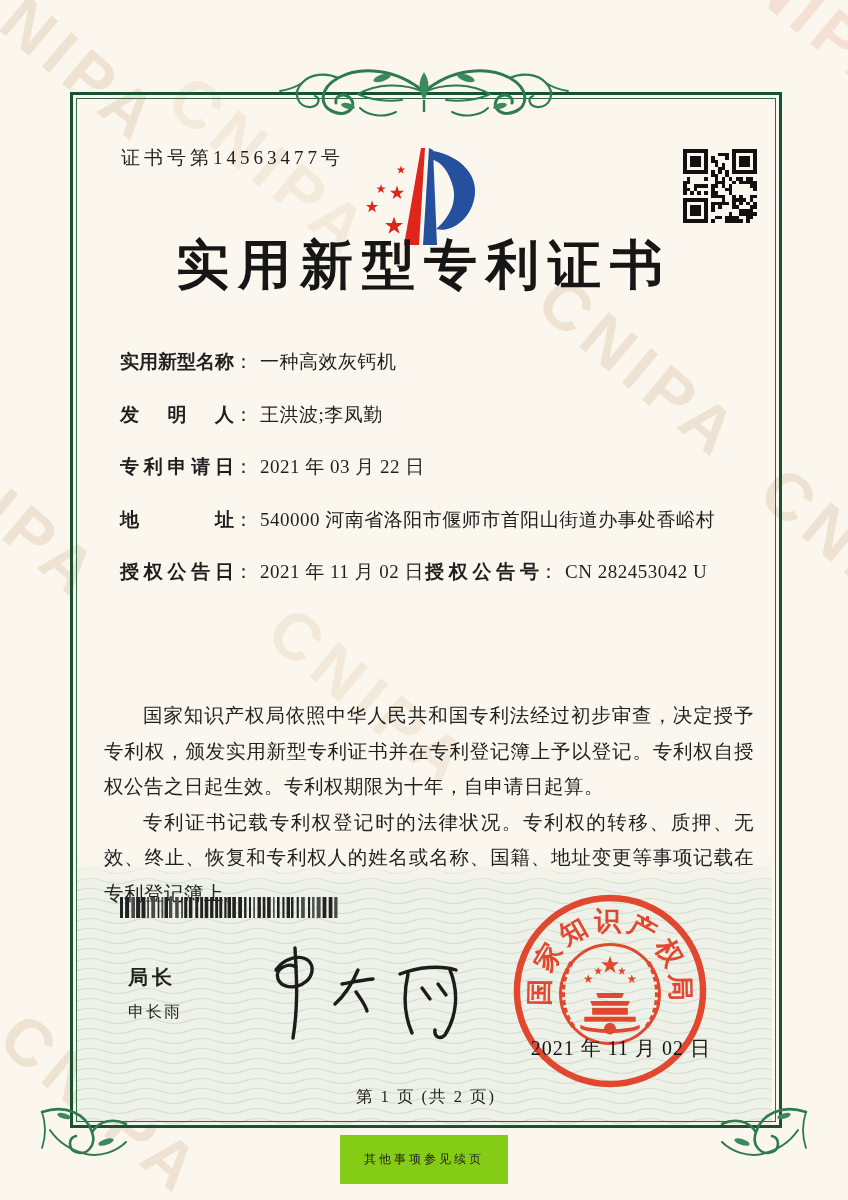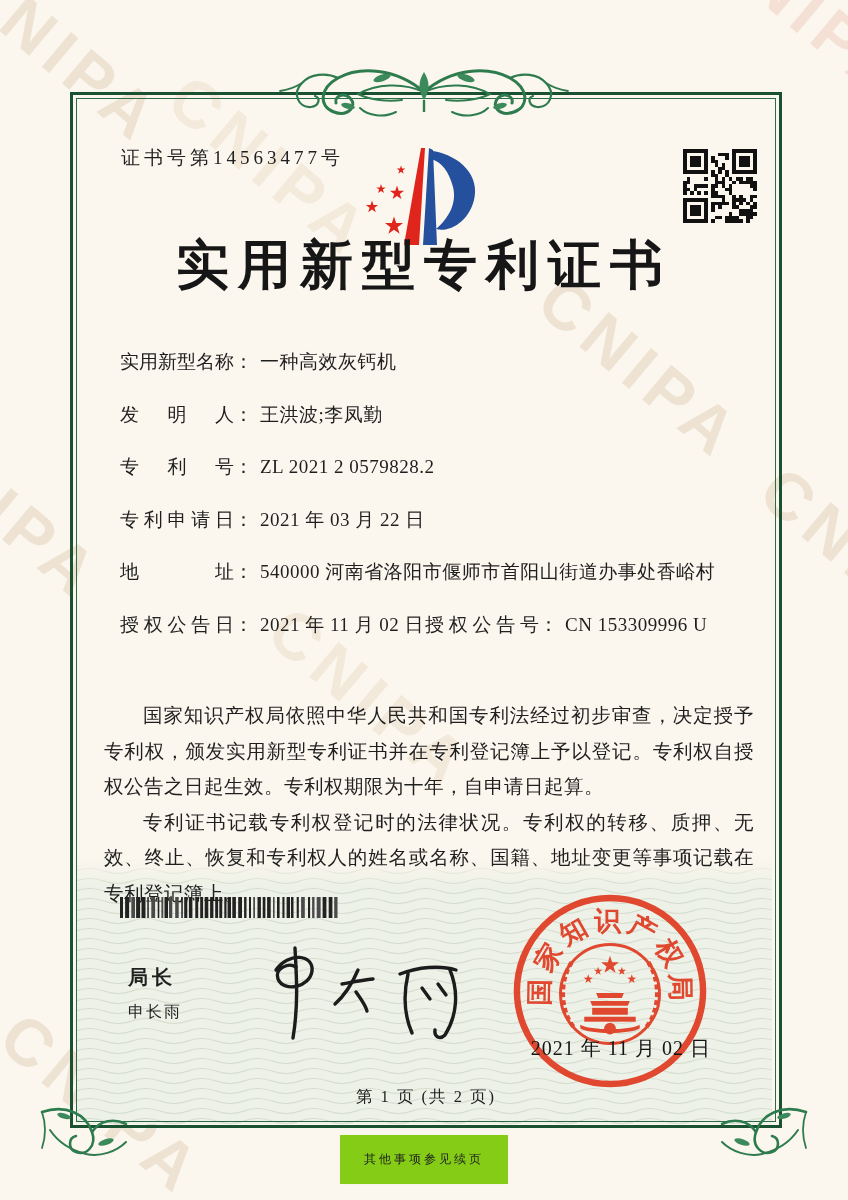--- a/index.html
+++ b/index.html
@@ -39,20 +39,21 @@
   .title{
     position:absolute;left:0;top:230px;width:100%;text-align:center;
     font-size:53px;font-weight:bold;letter-spacing:9px;color:#161616;z-index:3;
   }
   
   .fields{position:absolute;left:120px;top:349px;width:620px;z-index:3;font-size:19px;}
   .field-row{height:52.5px;white-space:nowrap;}
   .flabel{
     display:inline-block;width:114px;text-align:justify;text-align-last:justify;
     vertical-align:top;
+    font-weight:bold;
   }
   .fcolon{display:inline-block;}
   .fvalue{margin-left:7px;letter-spacing:0.5px;}
   .grant-row{position:relative;height:52px;white-space:nowrap;}
   .grant-second{position:absolute;left:305px;top:0;}
   
   .body-text{
     position:absolute;left:104px;top:698px;width:650px;z-index:3;
     font-size:19.5px;line-height:35.5px;text-align:justify;
     letter-spacing:0.5px;
@@ -314,27 +315,26 @@
       <rect x="16" y="20" width="1" height="1" fill="#111"></rect>
       <rect x="18" y="20" width="1" height="1" fill="#111"></rect>
     </svg>
 
   <div class="title">实用新型专利证书</div>
 
   <div class="fields">
 
     <div class="field-row"><span class="flabel">实用新型名称</span><span class="fcolon">：</span><span class="fvalue">一种高效灰钙机</span></div>
       <div class="field-row"><span class="flabel">发明人</span><span class="fcolon">：</span><span class="fvalue">王洪波;李凤勤</span></div>
-      <div class="field-row"><span class="flabel">专利号</span><span class="fcolon">：</span><span class="fvalue">ZL 2021 2 0579828.2</span></div>
       <div class="field-row"><span class="flabel">专利申请日</span><span class="fcolon">：</span><span class="fvalue">2021 年 03 月 22 日</span></div>
       <div class="field-row"><span class="flabel">地址</span><span class="fcolon">：</span><span class="fvalue">540000 河南省洛阳市偃师市首阳山街道办事处香峪村</span></div>
       <div class="grant-row" id="grant-row">
       <span class="flabel">授权公告日</span><span class="fcolon">：</span><span class="fvalue">2021 年 11 月 02 日</span>
       <span class="grant-second">
-        <span class="flabel">授权公告号</span><span class="fcolon">：</span><span class="fvalue">CN 153309996 U</span>
+        <span class="flabel">授权公告号</span><span class="fcolon">：</span><span class="fvalue">CN 282453042 U</span>
       </span>
     </div>
   </div>
 
   <div class="body-text" id="body-text">
       <p>国家知识产权局依照中华人民共和国专利法经过初步审查，决定授予专利权，颁发实用新型专利证书并在专利登记簿上予以登记。专利权自授权公告之日起生效。专利权期限为十年，自申请日起算。</p>
       <p>专利证书记载专利权登记时的法律状况。专利权的转移、质押、无效、终止、恢复和专利权人的姓名或名称、国籍、地址变更等事项记载在专利登记簿上。</p>
     </div>
 
   <svg class="barcode" id="barcode-svg" width="218" height="21" xmlns="http://www.w3.org/2000/svg">

